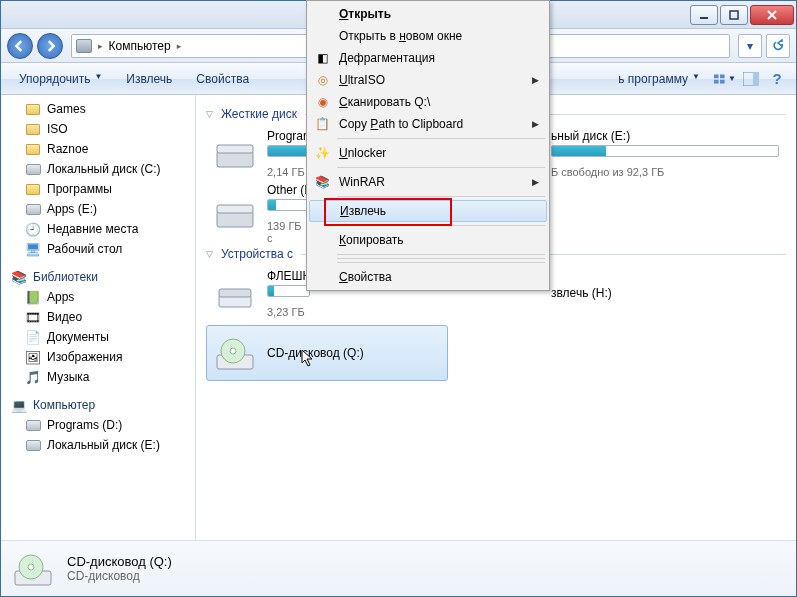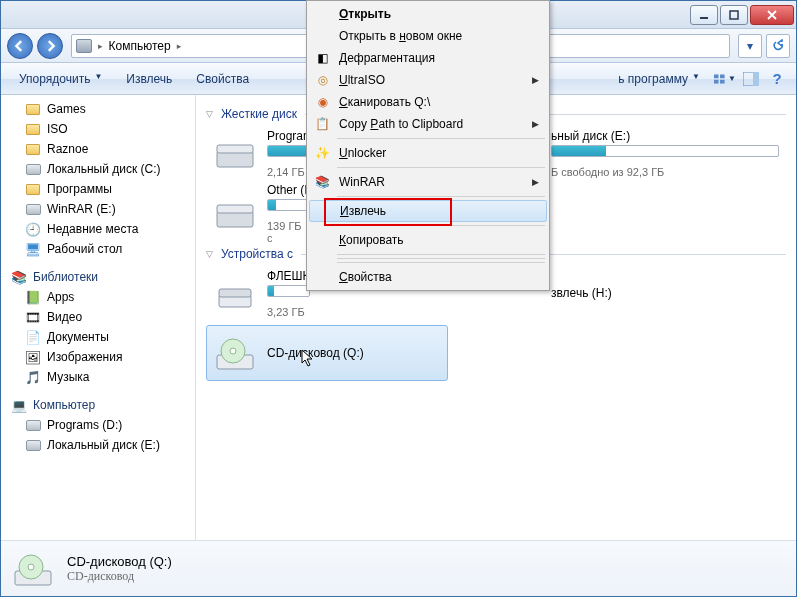--- a/index.html
+++ b/index.html
@@ -46,21 +46,21 @@
 .drv-icon svg { width: 44px; height: 44px; }
 .drv-info { flex: 1; display: flex; flex-direction: column; gap: 2px; }
 .drv-name { color: #000; white-space: nowrap; overflow: hidden; }
 .drv-bar { height: 12px; border: 1px solid #a8b4c4; border-radius: 2px; background: #fff; position: relative; overflow: hidden; }
 .drv-bar-fill { height: 100%; background: linear-gradient(#3fbcd6,#2a9ec0); }
 .drv-free { color: #6a6a6a; font-size: 11px; margin-top: 7px; }
 
 .details { height: 56px; border-top: 1px solid #d8e0ec; background: linear-gradient(#f6f9fd,#eef3f9); display: flex; align-items: center; gap: 12px; padding: 4px 10px; }
 .det-icon { width: 44px; height: 44px; }
 .det-text .t1 { font-size: 13px; color: #000; }
-.det-text .t2 { color: #6a6a6a; font-family: Liberation Serif, serif; }
+.det-text .t2 { color: #6a6a6a; }
 
 .context-menu { position: absolute; left: 306px; top: 0; width: 244px; background: #f2f2f2; border: 1px solid #a0a0a0; box-shadow: 2px 2px 4px rgba(0,0,0,.25); padding: 2px; z-index: 100; }
 .cm-item { display: flex; align-items: center; height: 22px; padding: 0 22px 0 30px; position: relative; }
 .cm-item.hover { background: linear-gradient(#e6f1fb,#cfe4f8); border: 1px solid #a8cceb; border-radius: 2px; }
 .cm-item.bold { font-weight: bold; }
 .cm-icon { position: absolute; left: 6px; width: 16px; height: 16px; display: flex; align-items: center; justify-content: center; }
 .cm-sub { position: absolute; right: 8px; font-size: 9px; color: #333; }
 .cm-sep { height: 1px; background: #d0d0d0; margin: 3px 2px 3px 28px; }
 .cm-u { text-decoration: underline; }
 
@@ -180,21 +180,21 @@
       <div class="sb-item">
           <span class="sb-icon">
             <span class="fld"></span>
           </span>
           <span>Программы</span>
         </div>
       <div class="sb-item">
           <span class="sb-icon">
             <span class="drv"></span>
           </span>
-          <span>WinRAR (E:)</span>
+          <span>Apps (E:)</span>
         </div>
       <div class="sb-item">
           <span class="sb-icon lib">🕘</span>
           <span>Недавние места</span>
         </div>
       <div class="sb-item">
           <span class="sb-icon lib" style="color:#3a8ad0;">🖥</span>
           <span>Рабочий стол</span>
         </div>
 

